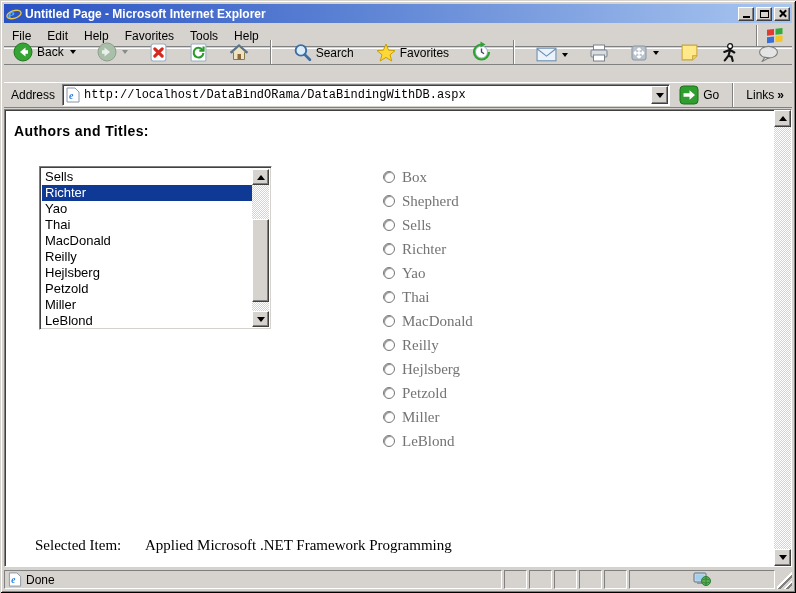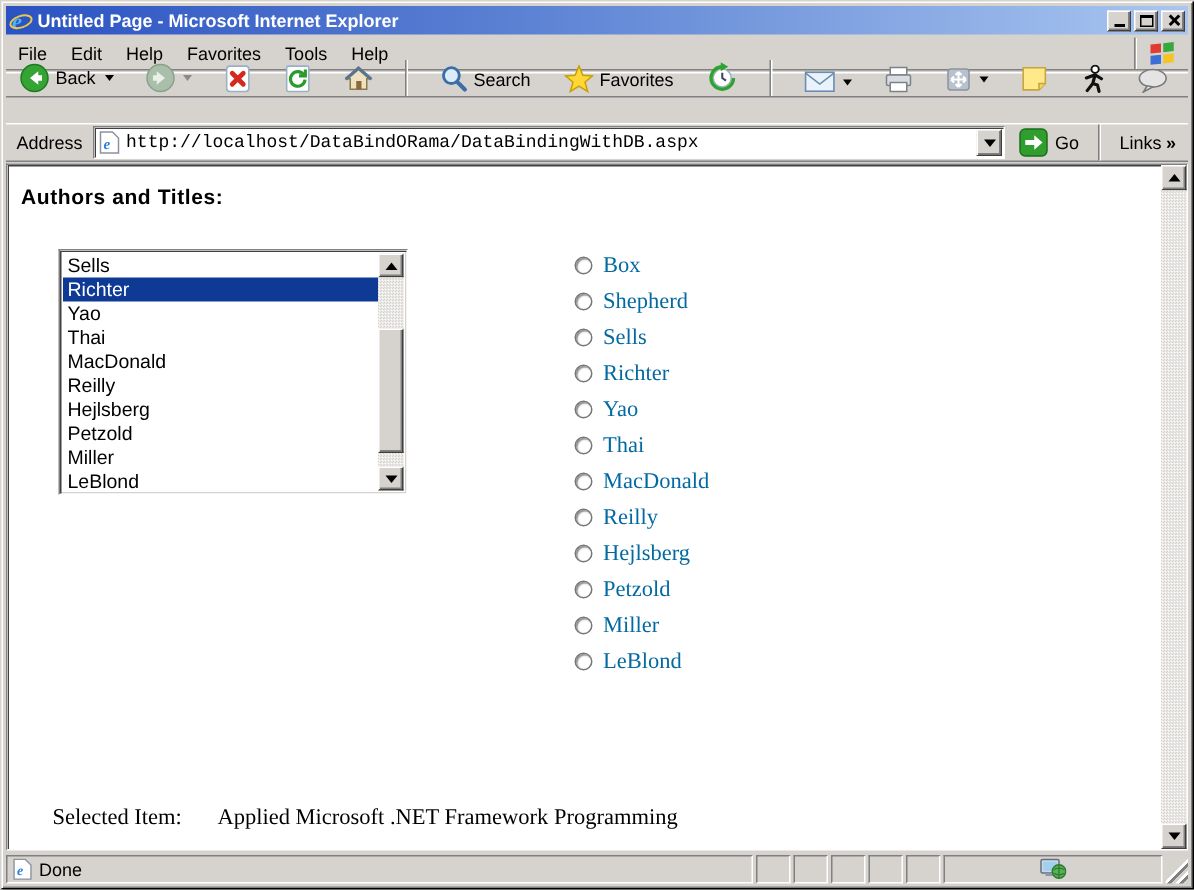--- a/index.html
+++ b/index.html
@@ -81,21 +81,21 @@
   .sb-up{top:0;} .sb-down{bottom:0;}
   .tri-up{width:0;height:0;border-left:4px solid transparent;border-right:4px solid transparent;border-bottom:5px solid #000;}
   .tri-down{width:0;height:0;border-left:4px solid transparent;border-right:4px solid transparent;border-top:5px solid #000;}
   .lb-track{position:absolute;left:0;top:16px;bottom:16px;width:17px;}
   .lb-thumb{position:absolute;left:0;top:50px;width:17px;height:83px;}
 
   .radios{position:absolute;left:378px;top:55px;}
   .radio-row{height:24px;display:flex;align-items:center;gap:7px;cursor:default;}
   .radio{width:12px;height:12px;border-radius:50%;background:#fff;
     border:1px solid #777;box-shadow:inset 1px 1px 1px rgba(64,64,64,.6), 1px 1px 0 rgba(255,255,255,.9);}
-  .radio-label{font-family:"Liberation Serif",serif;font-size:15px;color:#0369a1;}
+  .radio-label{font-family:"Liberation Serif",serif;font-size:15px;color:#737373;}
 
   .selected-row{position:absolute;left:30px;top:427px;display:flex;font-family:"Liberation Serif",serif;font-size:15px;color:#000;}
   .selected-row .sel-label{width:110px;}
 
   .vscroll{position:absolute;top:0;right:0;bottom:0;width:17px;}
   .vscroll .sb-up{top:0;height:17px;} .vscroll .sb-down{bottom:0;height:17px;}
   .v-track{position:absolute;left:0;top:17px;bottom:17px;width:17px;}
 
   
   .statusbar{position:absolute;left:4px;right:4px;bottom:4px;height:21px;display:flex;gap:2px;align-items:stretch;

